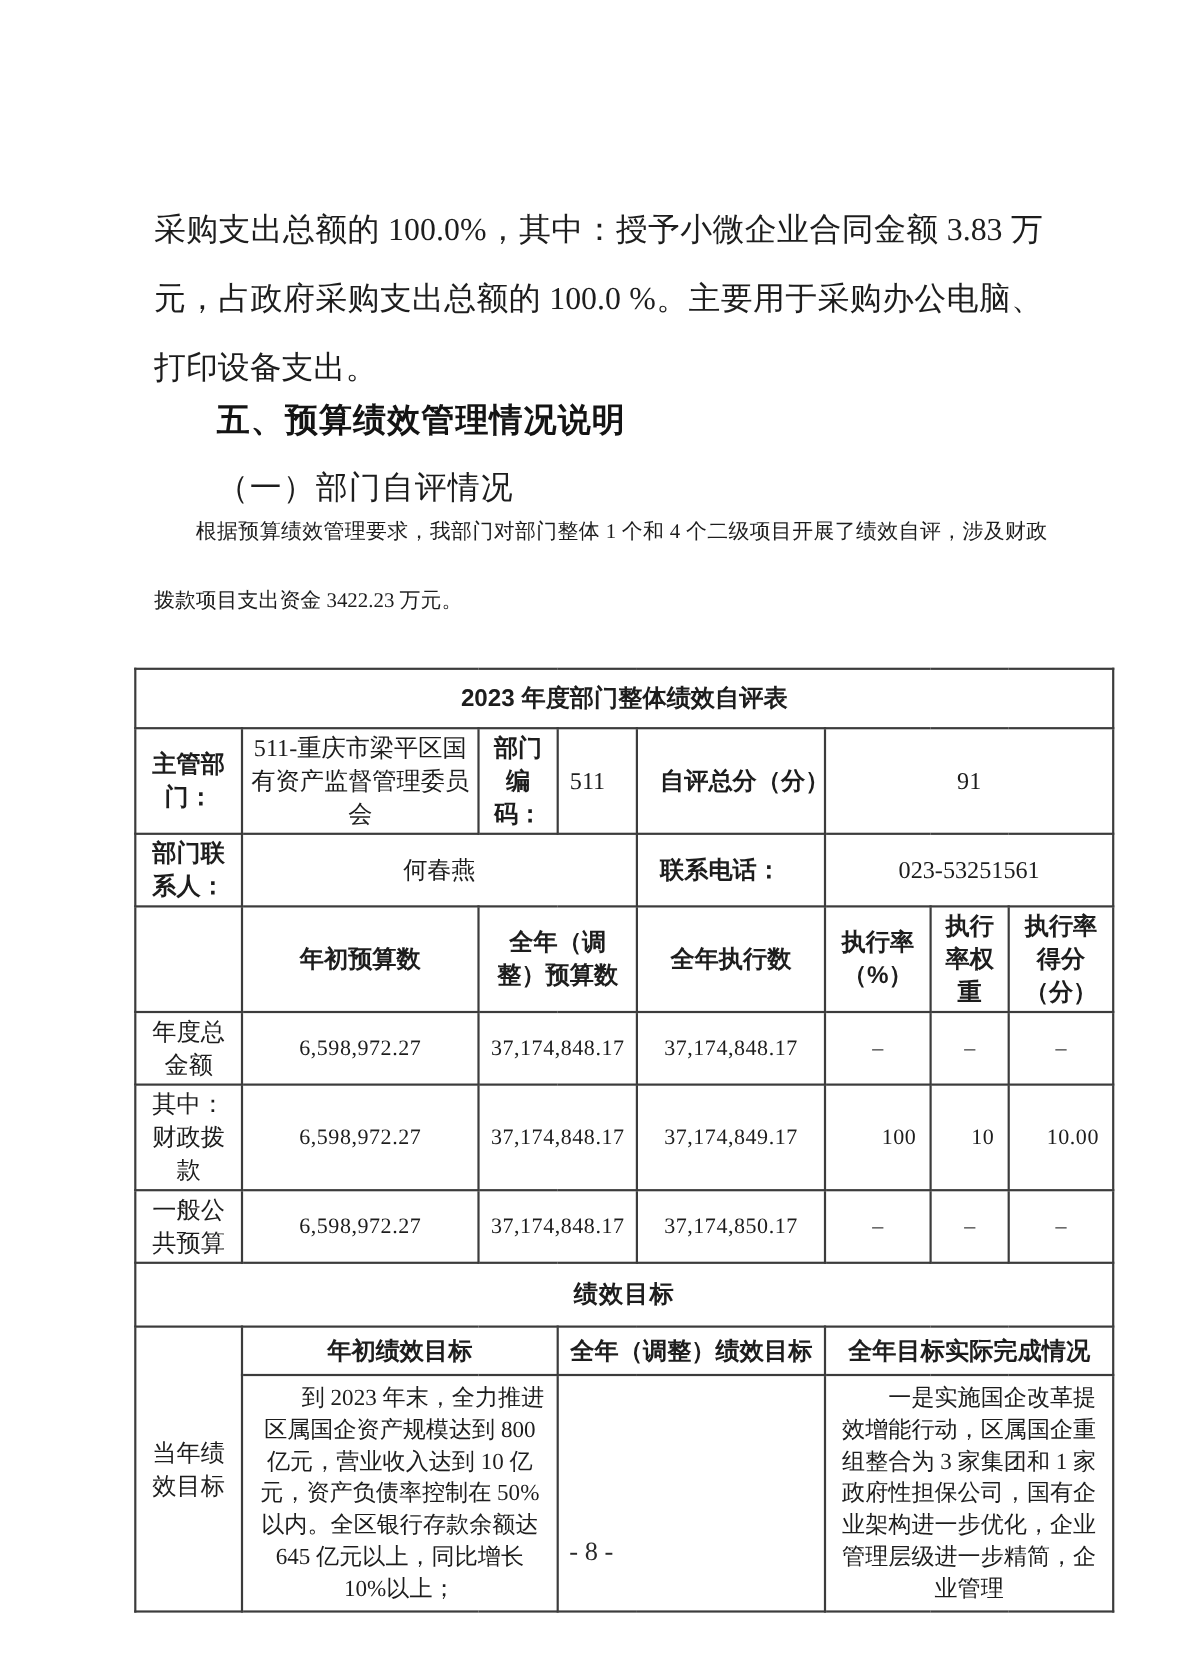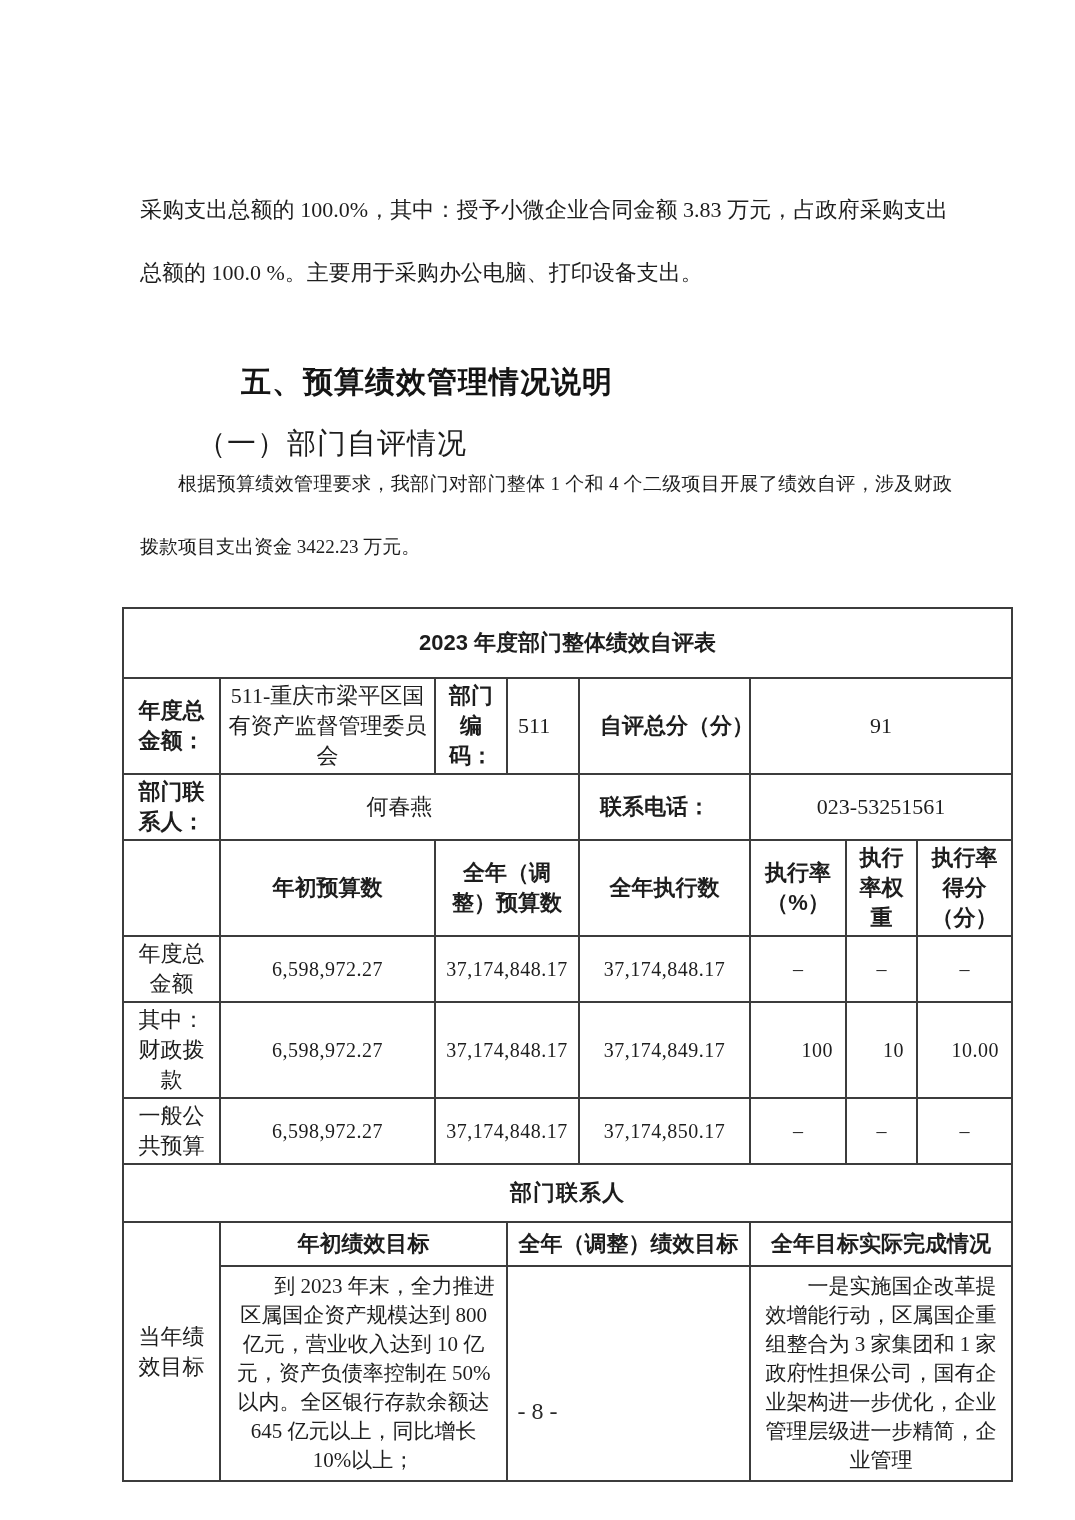--- a/index.html
+++ b/index.html
@@ -3,23 +3,23 @@
 <meta charset="utf-8">
 <style>
   html,body{margin:0;padding:0;}
   body{
     width:1075px;height:1520px;background:#ffffff;position:relative;
     font-family:"Liberation Serif","DejaVu Serif",serif;color:#1d1d1d;
     overflow:hidden;
   }
   .abs{position:absolute;}
 
-  #para-top{left:140px;top:178px;width:808px;font-size:22px;line-height:63px;text-align:justify;}
+  #para-top{left:140px;top:178px;width:808px;font-size:29px;line-height:63px;text-align:justify;}
   #sec-heading{left:197px;top:362px;font-size:30px;font-weight:bold;color:#141414;
-    font-family:"Liberation Sans","DejaVu Sans",sans-serif;letter-spacing:1px;margin-left:44px;}
+    font-family:"Liberation Sans","DejaVu Sans",sans-serif;letter-spacing:1px;}
   #sub-heading{left:197px;top:424px;font-size:29px;font-weight:500;letter-spacing:1px;}
   #para-self-eval{left:140px;top:452px;width:812px;font-size:19px;line-height:63px;
     text-align:justify;text-indent:2em;}
   #page-number{left:0;top:1398px;width:1075px;text-align:center;font-size:24px;color:#2a2a2a;}
 
   table#self-eval-table{
     position:absolute;left:122px;top:607px;width:889px;
     border-collapse:collapse;table-layout:fixed;
   }
   #self-eval-table td{
@@ -32,21 +32,21 @@
   .label-col{font-size:21px;line-height:29px;}
   .left-pad{text-align:left !important;padding-left:20px !important;white-space:nowrap;}
   .val-left{text-align:left !important;padding-left:10px !important;}
   .num{font-size:20px !important;white-space:nowrap;letter-spacing:0.5px;}
   .num-r{text-align:right !important;padding-right:12px !important;}
   .dash{font-size:20px !important;}
   .hdr{font-size:22px;line-height:36px;}
   .banner-cell{color:#7b7b7b;font-size:24px;letter-spacing:1px;}
   .content-cell{vertical-align:top !important;text-align:right;
     text-indent:2em;font-size:21px !important;line-height:29px !important;padding:5px 8px !important;}
-  .rt{height:70px;} .r1{height:64px;} .r2{height:62px;} .rh{height:87px;}
+  .rt{height:54px;} .r1{height:64px;} .r2{height:62px;} .rh{height:87px;}
   .rd1{height:56px;} .rd2{height:84px;} .rd3{height:58px;margin-left:24px;}
   .rb{height:58px;} .rs{height:44px;} .rc{height:145px;}
 </style>
 </head>
 <body>
 
 <div class="abs" id="para-top">采购支出总额的 100.0%，其中：授予小微企业合同金额 3.83 万元，占政府采购支出总额的 100.0 %。主要用于采购办公电脑、打印设备支出。</div>
 
 <div class="abs" id="sec-heading">五、预算绩效管理情况说明</div>
 
@@ -65,21 +65,21 @@
       <col style="width:71px">
       <col style="width:95px">
   </colgroup>
 
   <tbody>
       <tr class="rt">
     <td colspan="8" class="title-cell">2023 年度部门整体绩效自评表</td>
   </tr>
 
   <tr class="r1">
-    <td class="hei label-col">年度总金额：</td>
+    <td class="hei label-col">主管部门：</td>
     <td>511-重庆市梁平区国有资产监督管理委员会</td>
     <td class="hei label-col">部门编码：</td>
     <td class="val-left">511</td>
     <td class="hei left-pad">自评总分（分）</td>
     <td colspan="3">91</td>
   </tr>
 
   <tr class="r2">
     <td class="hei label-col">部门联系人：</td>
     <td colspan="3">何春燕</td>
@@ -121,21 +121,21 @@
     <td class="label-col">一般公共预算</td>
     <td class="num">6,598,972.27</td>
     <td colspan="2" class="num">37,174,848.17</td>
     <td class="num">37,174,850.17</td>
     <td class="dash">–</td>
     <td class="dash">–</td>
     <td class="dash">–</td>
   </tr>
 
   <tr class="rb">
-    <td colspan="8" class="hei banner-cell">部门联系人</td>
+    <td colspan="8" class="hei banner-cell">绩效目标</td>
   </tr>
 
   <tr class="rs">
     <td rowspan="2" class="label-col">当年绩效目标</td>
     <td colspan="2" class="hei hdr">年初绩效目标</td>
     <td colspan="2" class="hei hdr">全年（调整）绩效目标</td>
     <td colspan="3" class="hei hdr">全年目标实际完成情况</td>
   </tr>
 
   <tr class="rc">

